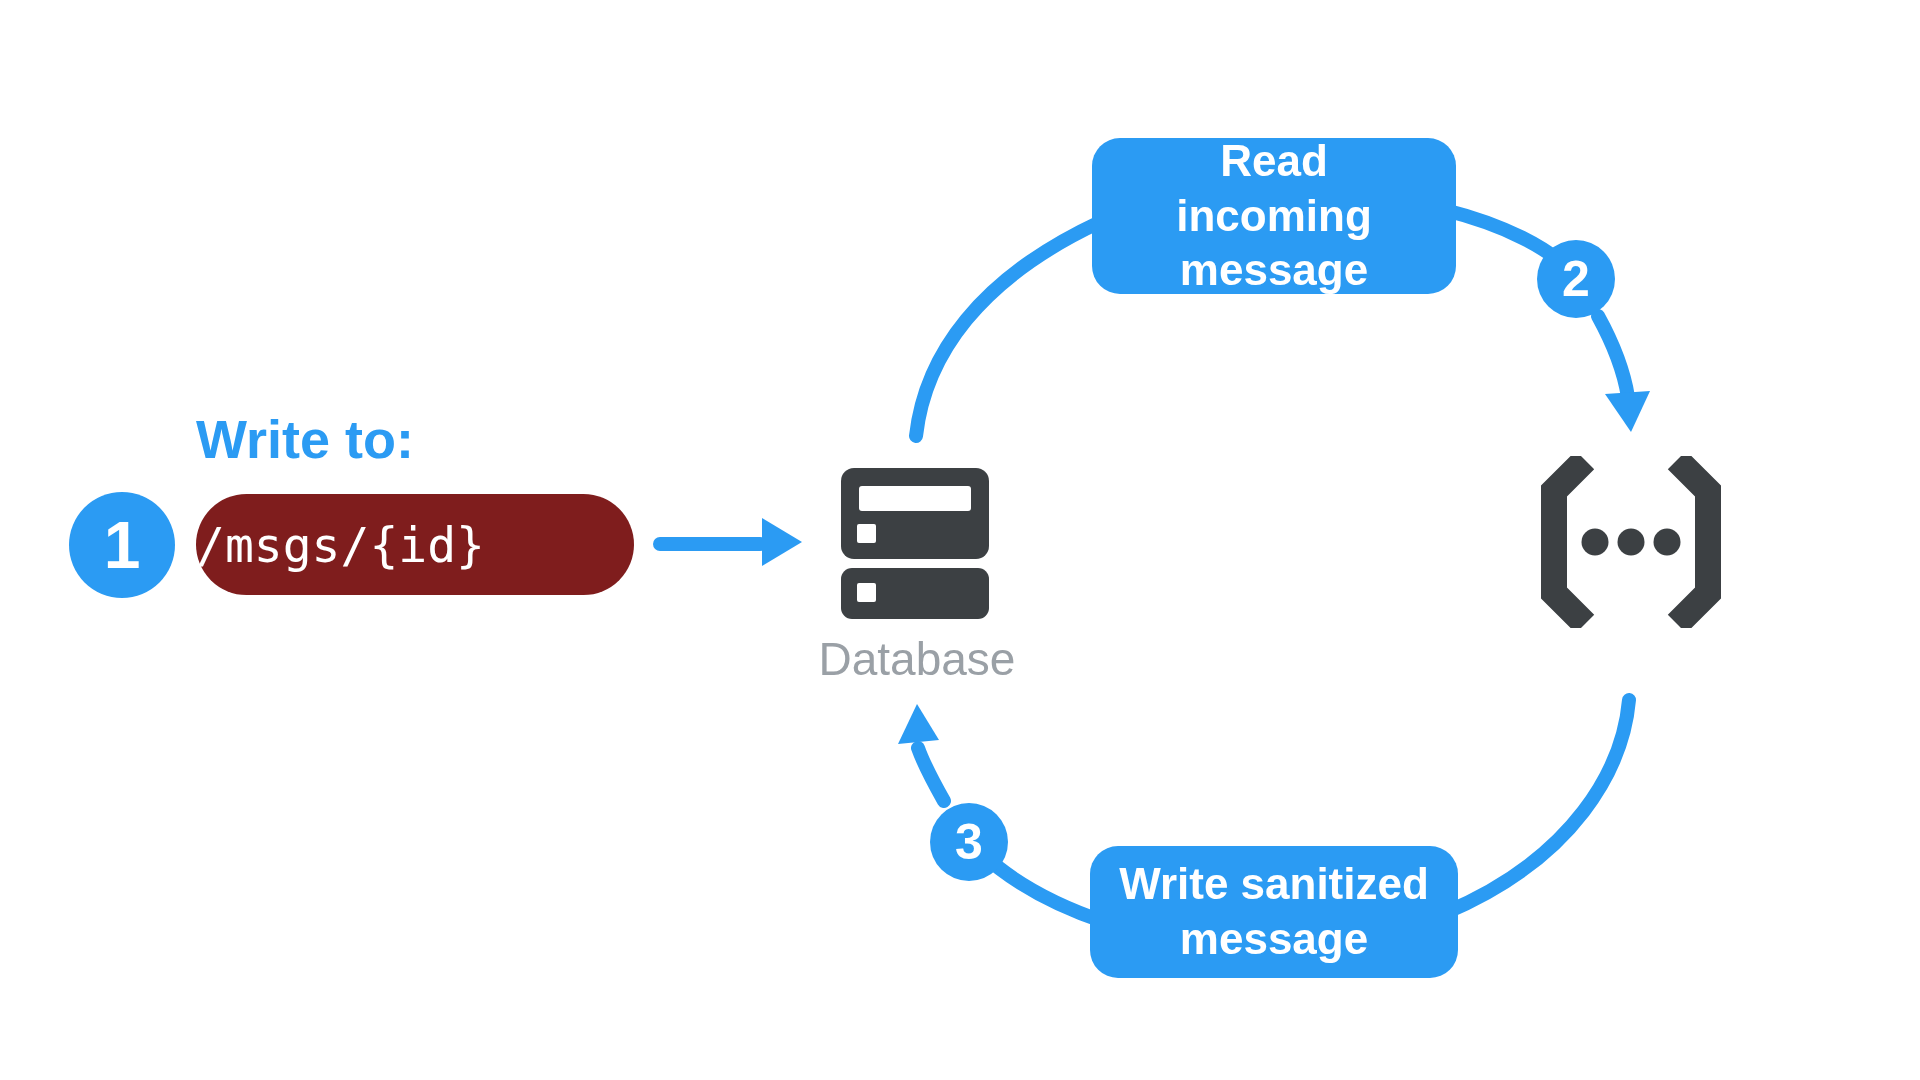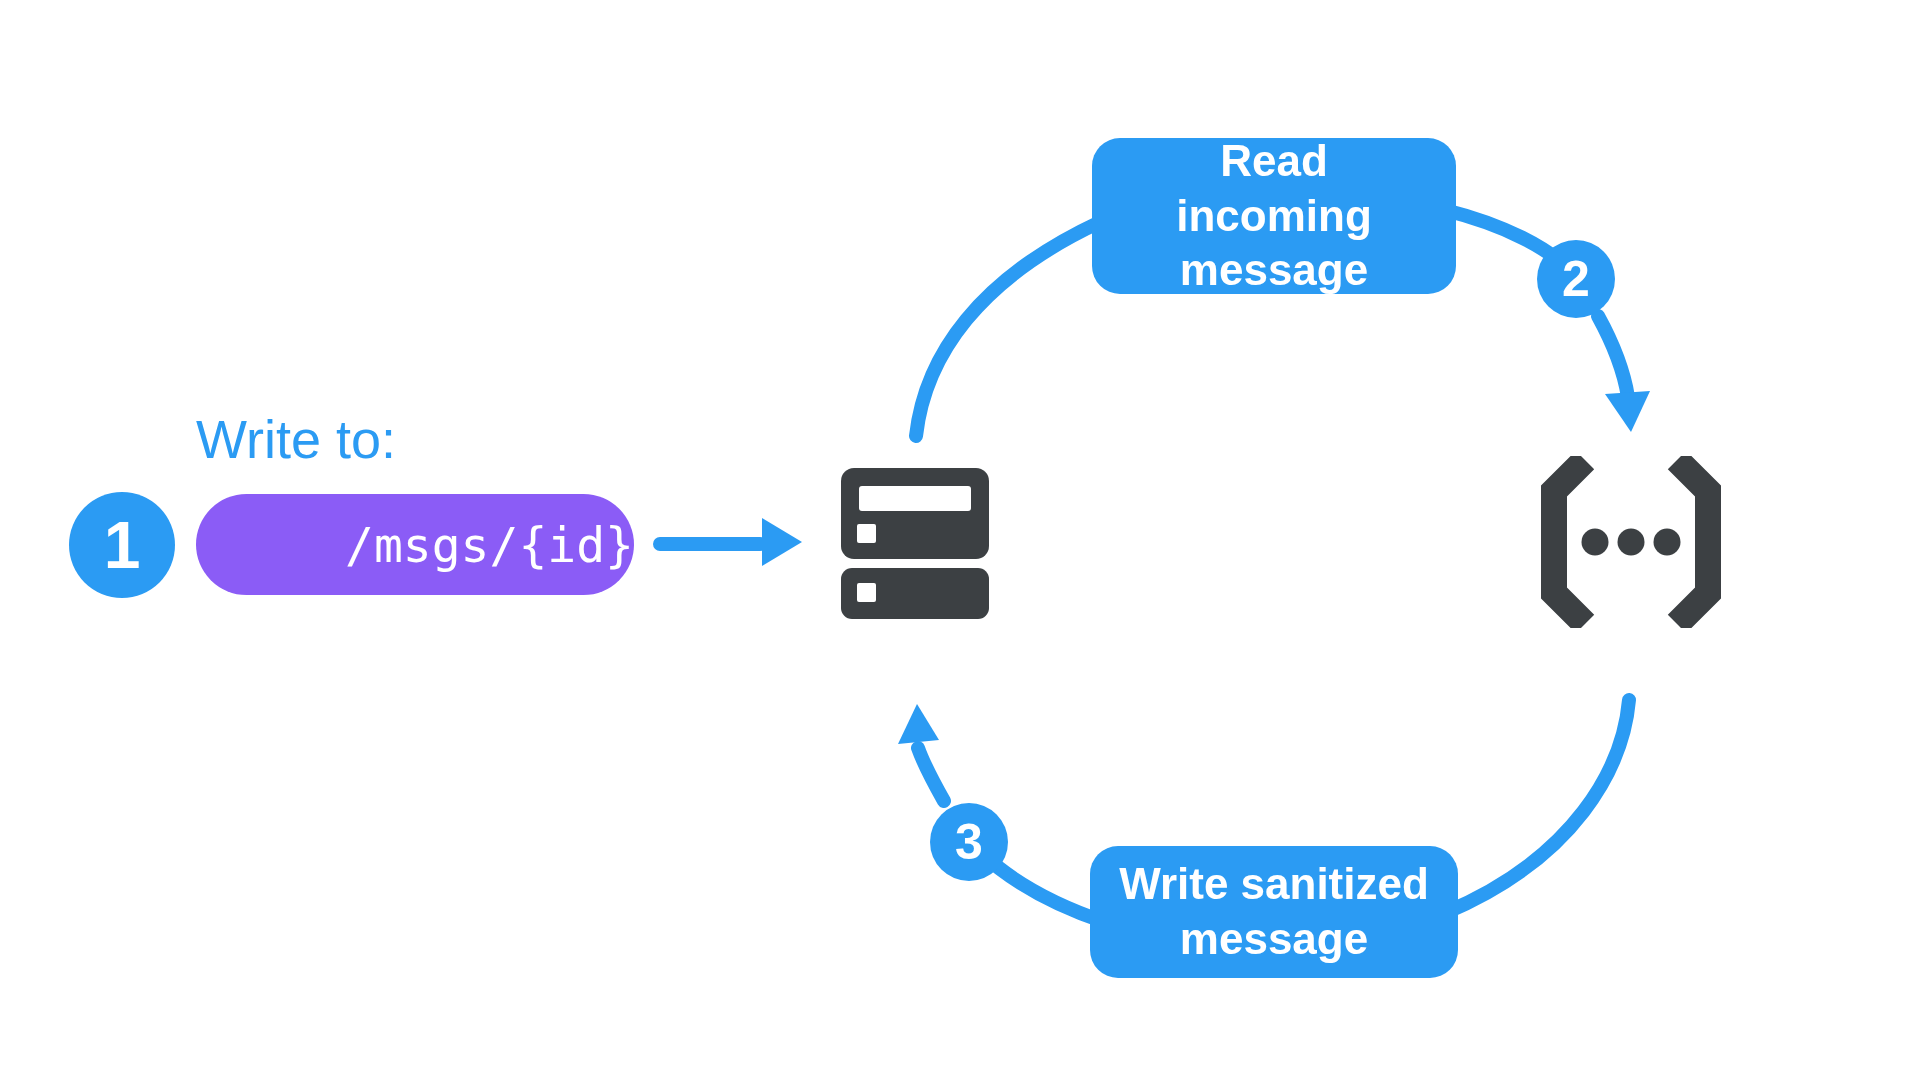--- a/index.html
+++ b/index.html
@@ -4,32 +4,32 @@
 <style>
   html,body{margin:0;padding:0;background:#fff;}
   .canvas{
     position:relative;width:1920px;height:1080px;background:#ffffff;overflow:hidden;
     font-family:"Liberation Sans",sans-serif;
   }
   .arcs{position:absolute;left:0;top:0;z-index:1;}
   .abs{position:absolute;z-index:2;}
   .write-to{
     left:196px;top:408px;width:420px;
-    color:#2B9BF3;font-size:54px;font-weight:normal;letter-spacing:0px;
+    color:#2B9BF3;font-size:54px;font-weight:bold;letter-spacing:0px;
   }
   .badge{
     border-radius:50%;background:#2B9BF3;color:#ffffff;font-weight:bold;
     display:flex;align-items:center;justify-content:center;z-index:3;
   }
   .badge-1{left:69px;top:492px;width:106px;height:106px;font-size:66px;}
   .badge-2{left:1537px;top:240px;width:78px;height:78px;font-size:50px;}
   .badge-3{left:930px;top:803px;width:78px;height:78px;font-size:50px;}
   .pill{
     left:196px;top:494px;width:438px;height:101px;border-radius:51px;
-    background:#8b5cf6;display:flex;align-items:center;justify-content:flex-end;
+    background:#7f1d1d;display:flex;align-items:center;justify-content:flex-start;
     color:#ffffff;font-family:"DejaVu Sans Mono","Liberation Mono",monospace;
     font-size:48px;font-weight:500;
   }
   .flow-box{
     background:#2B9BF3;border-radius:28px;color:#ffffff;
     display:flex;align-items:center;justify-content:center;text-align:center;
     font-size:44px;font-weight:bold;line-height:1.24;padding:0 28px;box-sizing:border-box;
   }
   .box-read{left:1092px;top:138px;width:364px;height:156px;}
   .box-write{left:1090px;top:846px;width:368px;height:132px;}
@@ -83,20 +83,21 @@
 
   <div class="abs icon-wrap db-icon">
     <svg width="150" height="153" viewBox="0 0 150 153">
       <rect x="1" y="1" width="148" height="91" rx="13" fill="#3C4043"></rect>
       <rect x="19" y="19" width="112" height="25" rx="3" fill="#ffffff"></rect>
       <rect x="17" y="57" width="19" height="19" rx="2" fill="#ffffff"></rect>
       <rect x="1" y="101" width="148" height="51" rx="11" fill="#3C4043"></rect>
       <rect x="17" y="116" width="19" height="19" rx="2" fill="#ffffff"></rect>
     </svg>
   </div>
+  <div class="abs node-label label-database">Database</div>
 
   <div class="abs icon-wrap fn-icon">
     <svg width="180" height="172" viewBox="0 0 180 172">
       <g fill="none" stroke="#3C4043" stroke-width="26" stroke-linejoin="miter">
         <path d="M 44,4 L 13,35 L 13,137 L 44,168"></path>
         <path d="M 136,4 L 167,35 L 167,137 L 136,168"></path>
       </g>
       <g fill="#3C4043">
         <circle cx="54" cy="86" r="13.5"></circle>
         <circle cx="90" cy="86" r="13.5"></circle>

